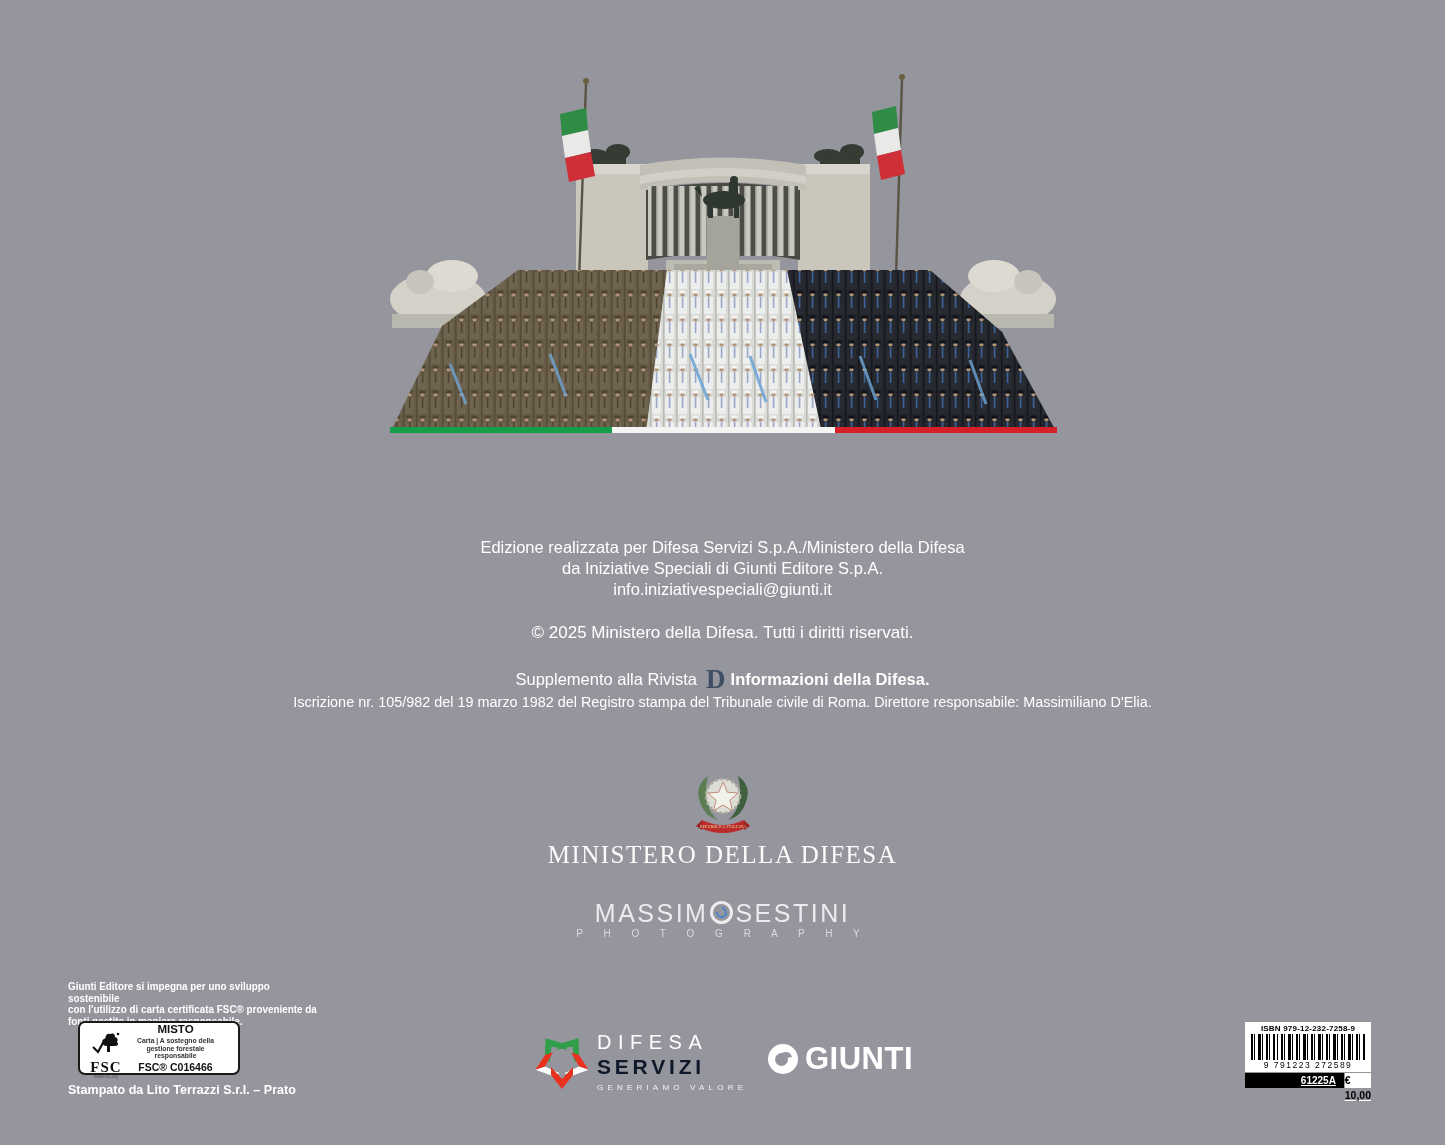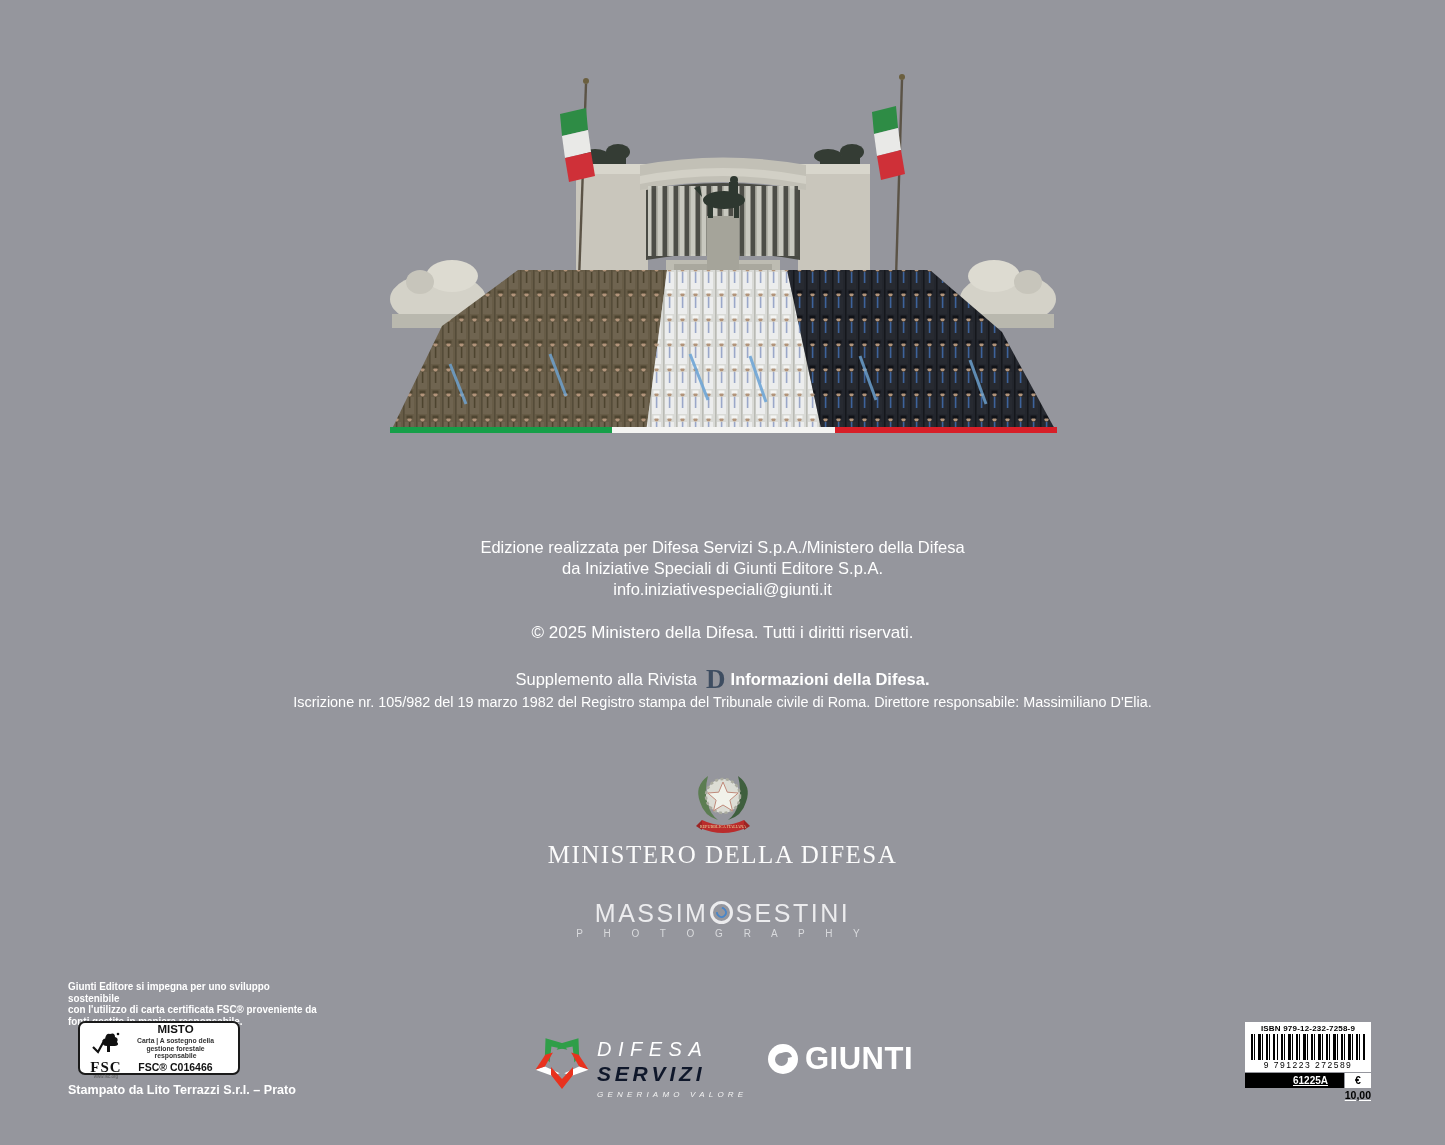--- a/index.html
+++ b/index.html
@@ -60,43 +60,43 @@
   #fsc-left .fsc-word{font-family:"Liberation Serif", serif;font-weight:bold;font-size:15px;letter-spacing:1px;}
   #fsc-left .fsc-url{font-size:4.5px;color:#555;}
   #fsc-right{flex:1;text-align:center;line-height:1;padding-right:19px;}
   .fsc-grade{font-weight:bold;font-size:11.5px;margin-bottom:2px;}
   .fsc-desc{font-size:6.8px;line-height:7.5px;margin-bottom:2px;font-weight:bold;color:#333;}
   .fsc-code{font-weight:bold;font-size:10.5px;}
   #printer{left:68px;top:1082px;font-size:13.5px;font-weight:bold;transform:scaleX(.93);transform-origin:left;}
   
   #ds-logo{left:533px;top:1029px;width:230px;height:62px;}
   #ds-star{position:absolute;left:0;top:0;}
-  #ds-text{position:absolute;left:64px;top:10px;line-height:1;font-style:italic;}
+  #ds-text{position:absolute;left:64px;top:3px;line-height:1;}
   #ds-line1{font-size:20px;letter-spacing:6.5px;color:#fff;}
   #ds-line2{font-size:21px;font-weight:bold;letter-spacing:3.8px;color:#0f172a;margin-top:4px;}
   #ds-tag{font-size:8px;letter-spacing:4.2px;color:#f2f2f2;margin-top:7px;}
   #giunti-logo{left:766px;top:1043px;height:32px;display:flex;align-items:center;position:absolute;}
   #giunti-text{font-size:31px;font-weight:bold;letter-spacing:.5px;color:#fff;margin-left:5px;}
   
   #barcode{left:1245px;top:1022px;width:126px;text-decoration:underline;}
   #barcode-top{background:#fff;color:#000;height:50px;padding:2px 4px;box-sizing:border-box;text-align:center;}
   #barcode-isbn{font-size:8px;font-weight:bold;letter-spacing:.2px;}
   #barcode-bars{
     height:26px;margin:1px 2px 0 2px;
     background:
       repeating-linear-gradient(90deg,
         #000 0 1.5px, #fff 1.5px 3px,
         #000 3px 4px, #fff 4px 7px,
         #000 7px 9.5px, #fff 9.5px 11px,
         #000 11px 12px, #fff 12px 15px);
   }
   #barcode-digits{font-size:8.5px;letter-spacing:1.5px;margin-top:0;}
   #barcode-bottom{display:flex;height:15px;margin-top:1px;}
-  #barcode-code{background:#000;color:#fff;width:80px;font-size:10px;font-weight:bold;line-height:15px;padding-left:48px;}
-  #barcode-price{background:#fff;color:#000;flex:1;font-size:10.5px;font-weight:bold;text-align:center;line-height:15px;margin-left:1px;}
+  #barcode-code{background:#000;color:#fff;width:80px;font-size:10px;font-weight:bold;text-align:center;line-height:15px;padding-left:48px;}
+  #barcode-price{background:#fff;color:#000;flex:1;font-size:10.5px;font-weight:bold;line-height:15px;margin-left:1px;}
 </style>
 </head>
 <body>
 
 <div class="abs" id="photo">
   <svg width="667" height="369" viewBox="0 0 667 369">
     <defs>
       <pattern id="cols" width="11" height="70" patternUnits="userSpaceOnUse">
         <rect width="11" height="70" fill="#4c4d47"></rect>
         <rect x="2.5" width="6" height="70" fill="#cfcfc5"></rect>

